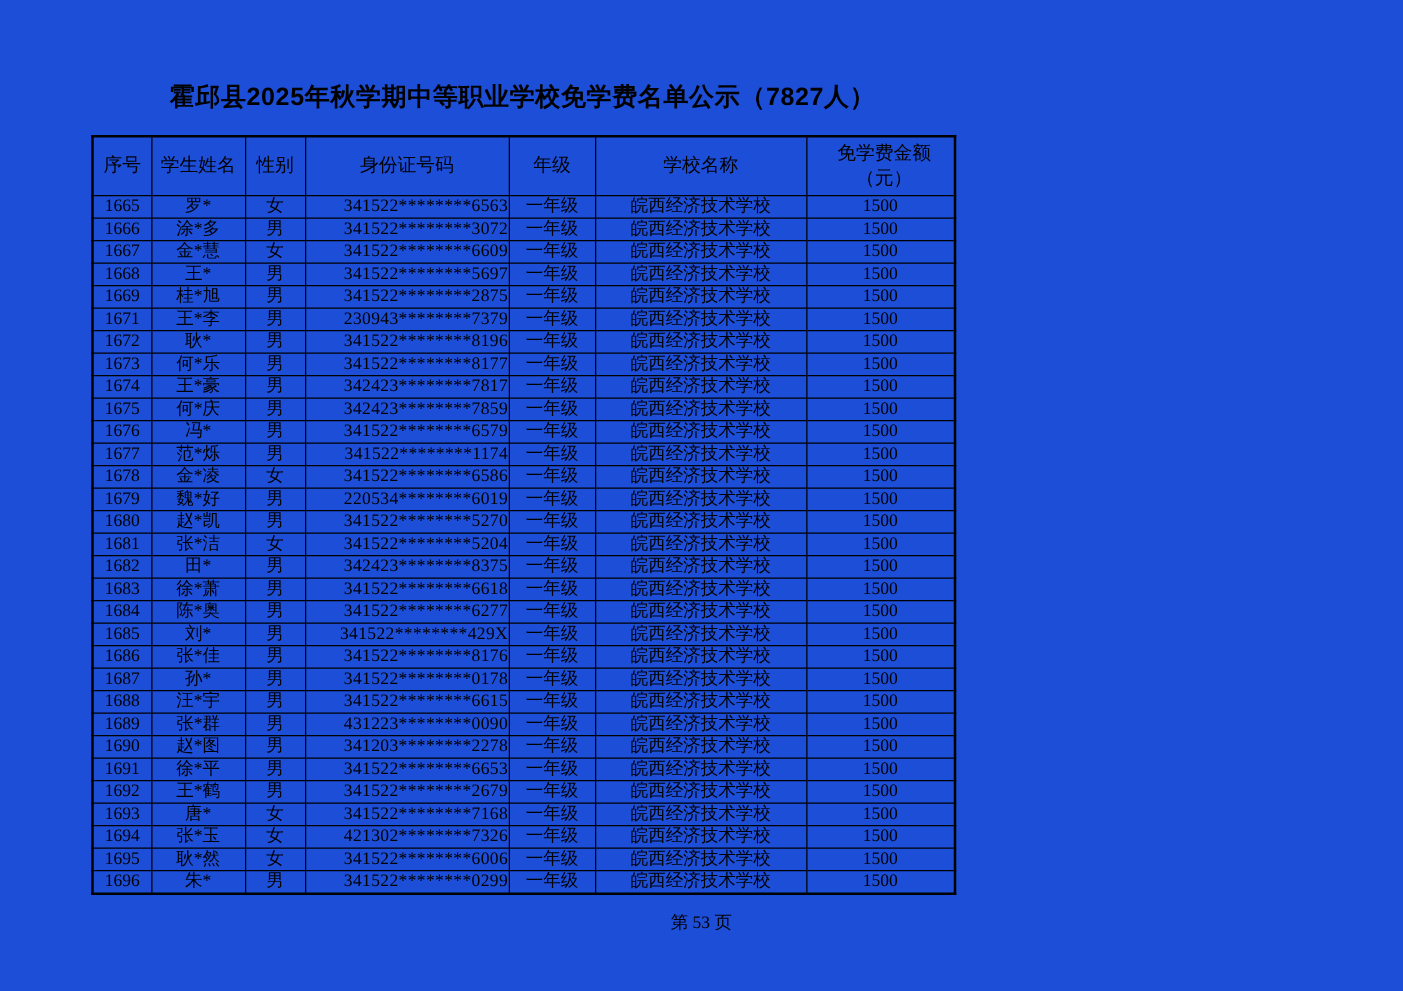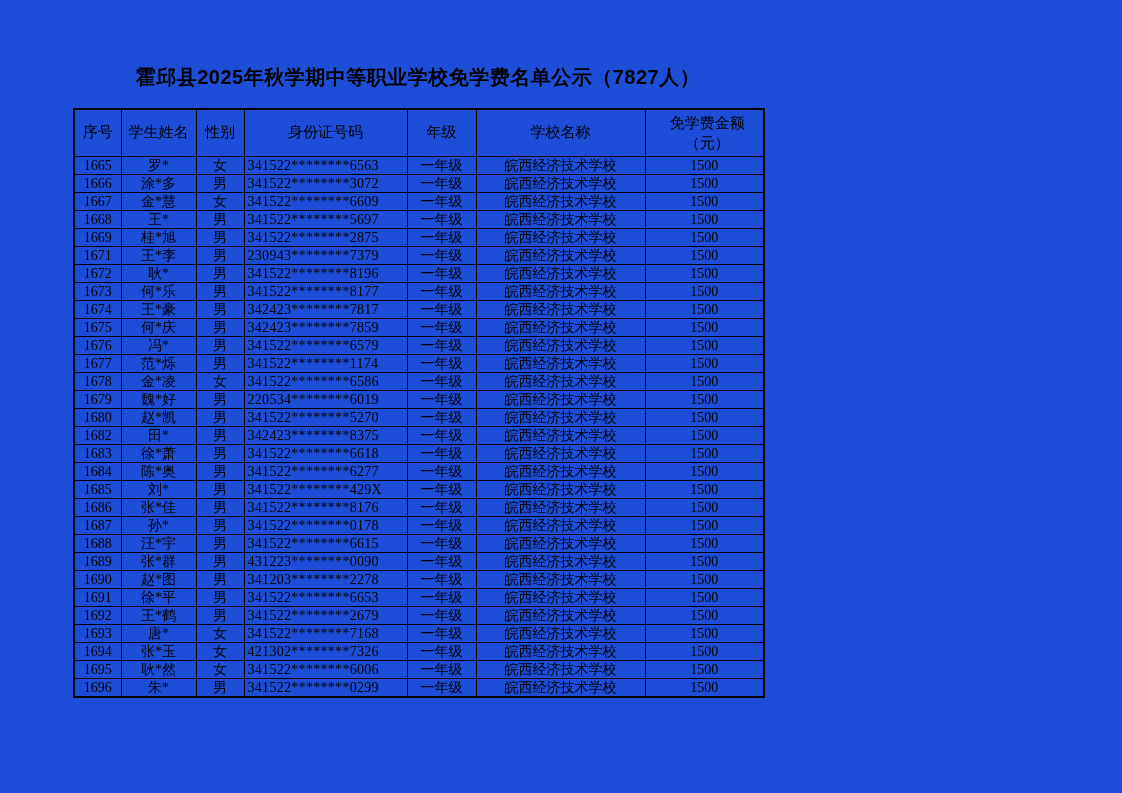--- a/index.html
+++ b/index.html
@@ -46,21 +46,21 @@
   }
   table.roster td {
     font-size: 14px;
     height: 18px;
     line-height: 17px;
     text-align: center;
     vertical-align: middle;
     padding: 0;
   }
   table.roster td.col-id {
-    text-align: left;
+    text-align: right;
     padding-left: 3px;
     letter-spacing: 0.3px;
   }
   th.col-amount-h {
     text-align: left;
     padding-left: 6px;
     line-height: 20px;
   }
   th.col-amount-h .h-line { display: block; }
   .page-footer {
@@ -231,20 +231,29 @@
         <tr>
           <td class="col-no">1680</td>
           <td class="col-name">赵*凯</td>
           <td class="col-gender">男</td>
           <td class="col-id">341522********5270</td>
           <td class="col-grade">一年级</td>
           <td class="col-school">皖西经济技术学校</td>
           <td class="col-amount">1500</td>
         </tr>
         <tr>
+          <td class="col-no">1681</td>
+          <td class="col-name">张*洁</td>
+          <td class="col-gender">女</td>
+          <td class="col-id">341522********5204</td>
+          <td class="col-grade">一年级</td>
+          <td class="col-school">皖西经济技术学校</td>
+          <td class="col-amount">1500</td>
+        </tr>
+        <tr>
           <td class="col-no">1682</td>
           <td class="col-name">田*</td>
           <td class="col-gender">男</td>
           <td class="col-id">342423********8375</td>
           <td class="col-grade">一年级</td>
           <td class="col-school">皖西经济技术学校</td>
           <td class="col-amount">1500</td>
         </tr>
         <tr>
           <td class="col-no">1683</td>
@@ -368,14 +377,15 @@
           <td class="col-name">朱*</td>
           <td class="col-gender">男</td>
           <td class="col-id">341522********0299</td>
           <td class="col-grade">一年级</td>
           <td class="col-school">皖西经济技术学校</td>
           <td class="col-amount">1500</td>
         </tr>
       </tbody>
   </table>
 
+  <div class="page-footer">第 53 页</div>
 
 </div>
 
 </body></html>

